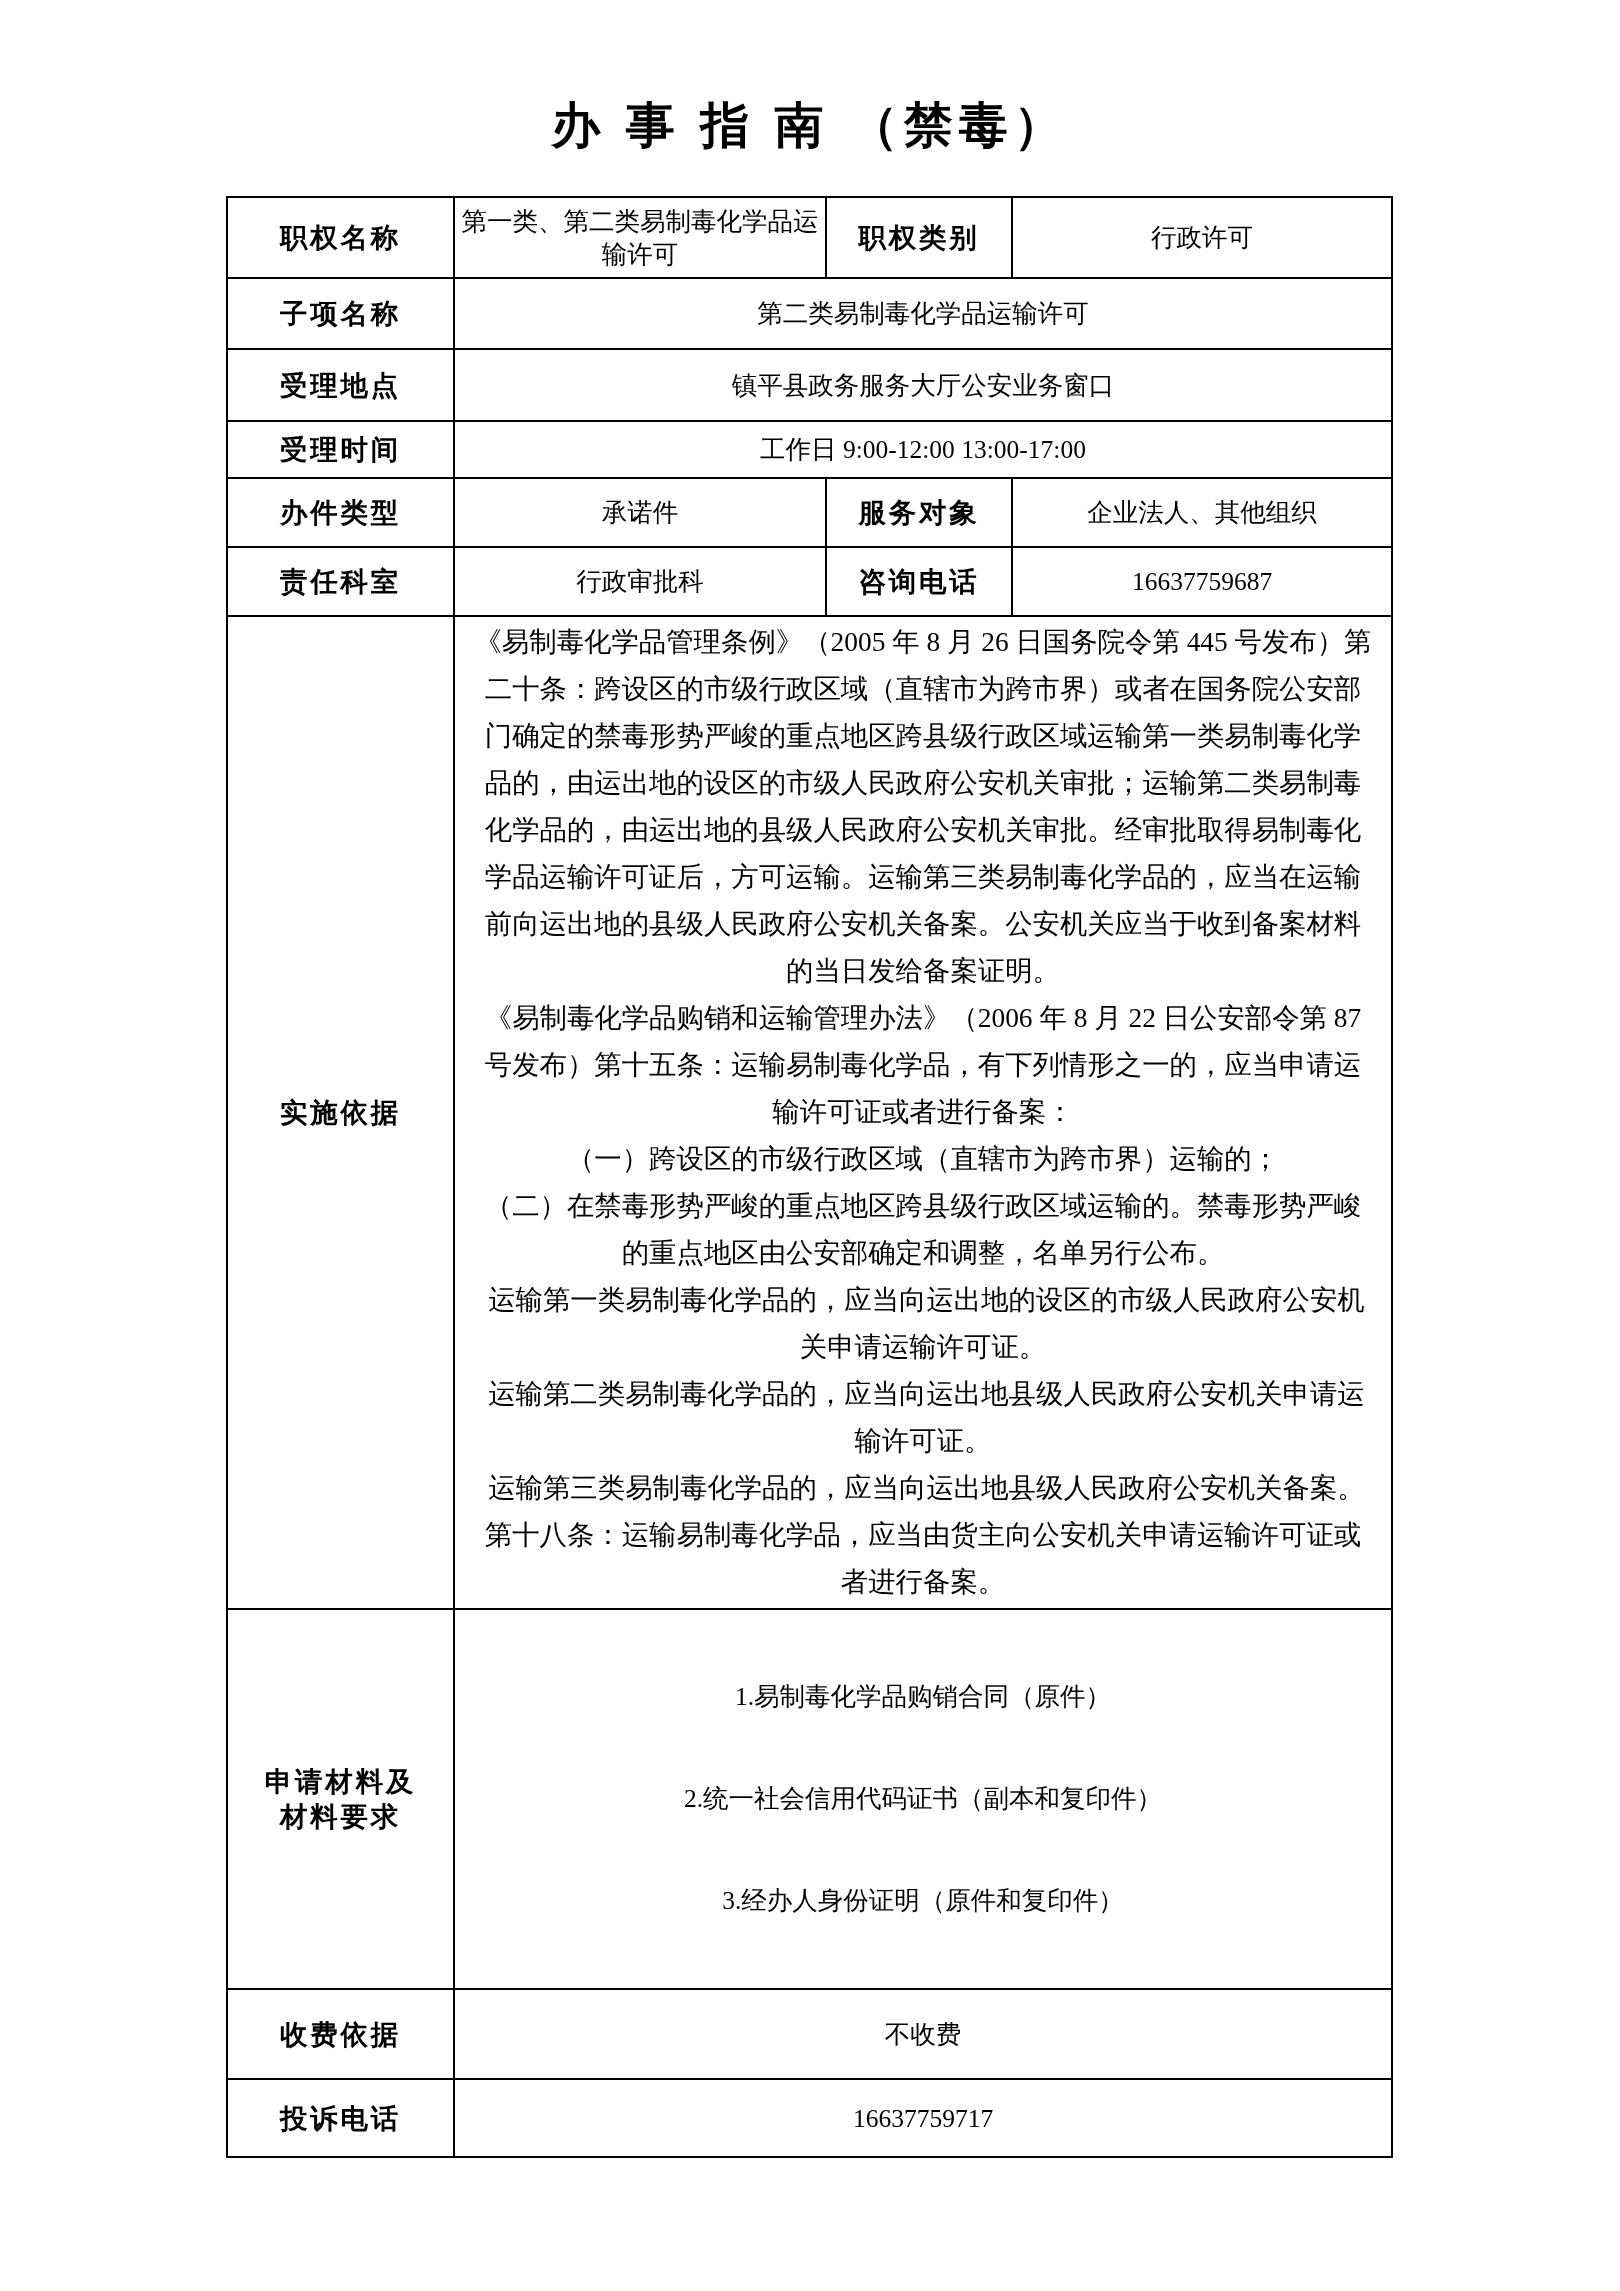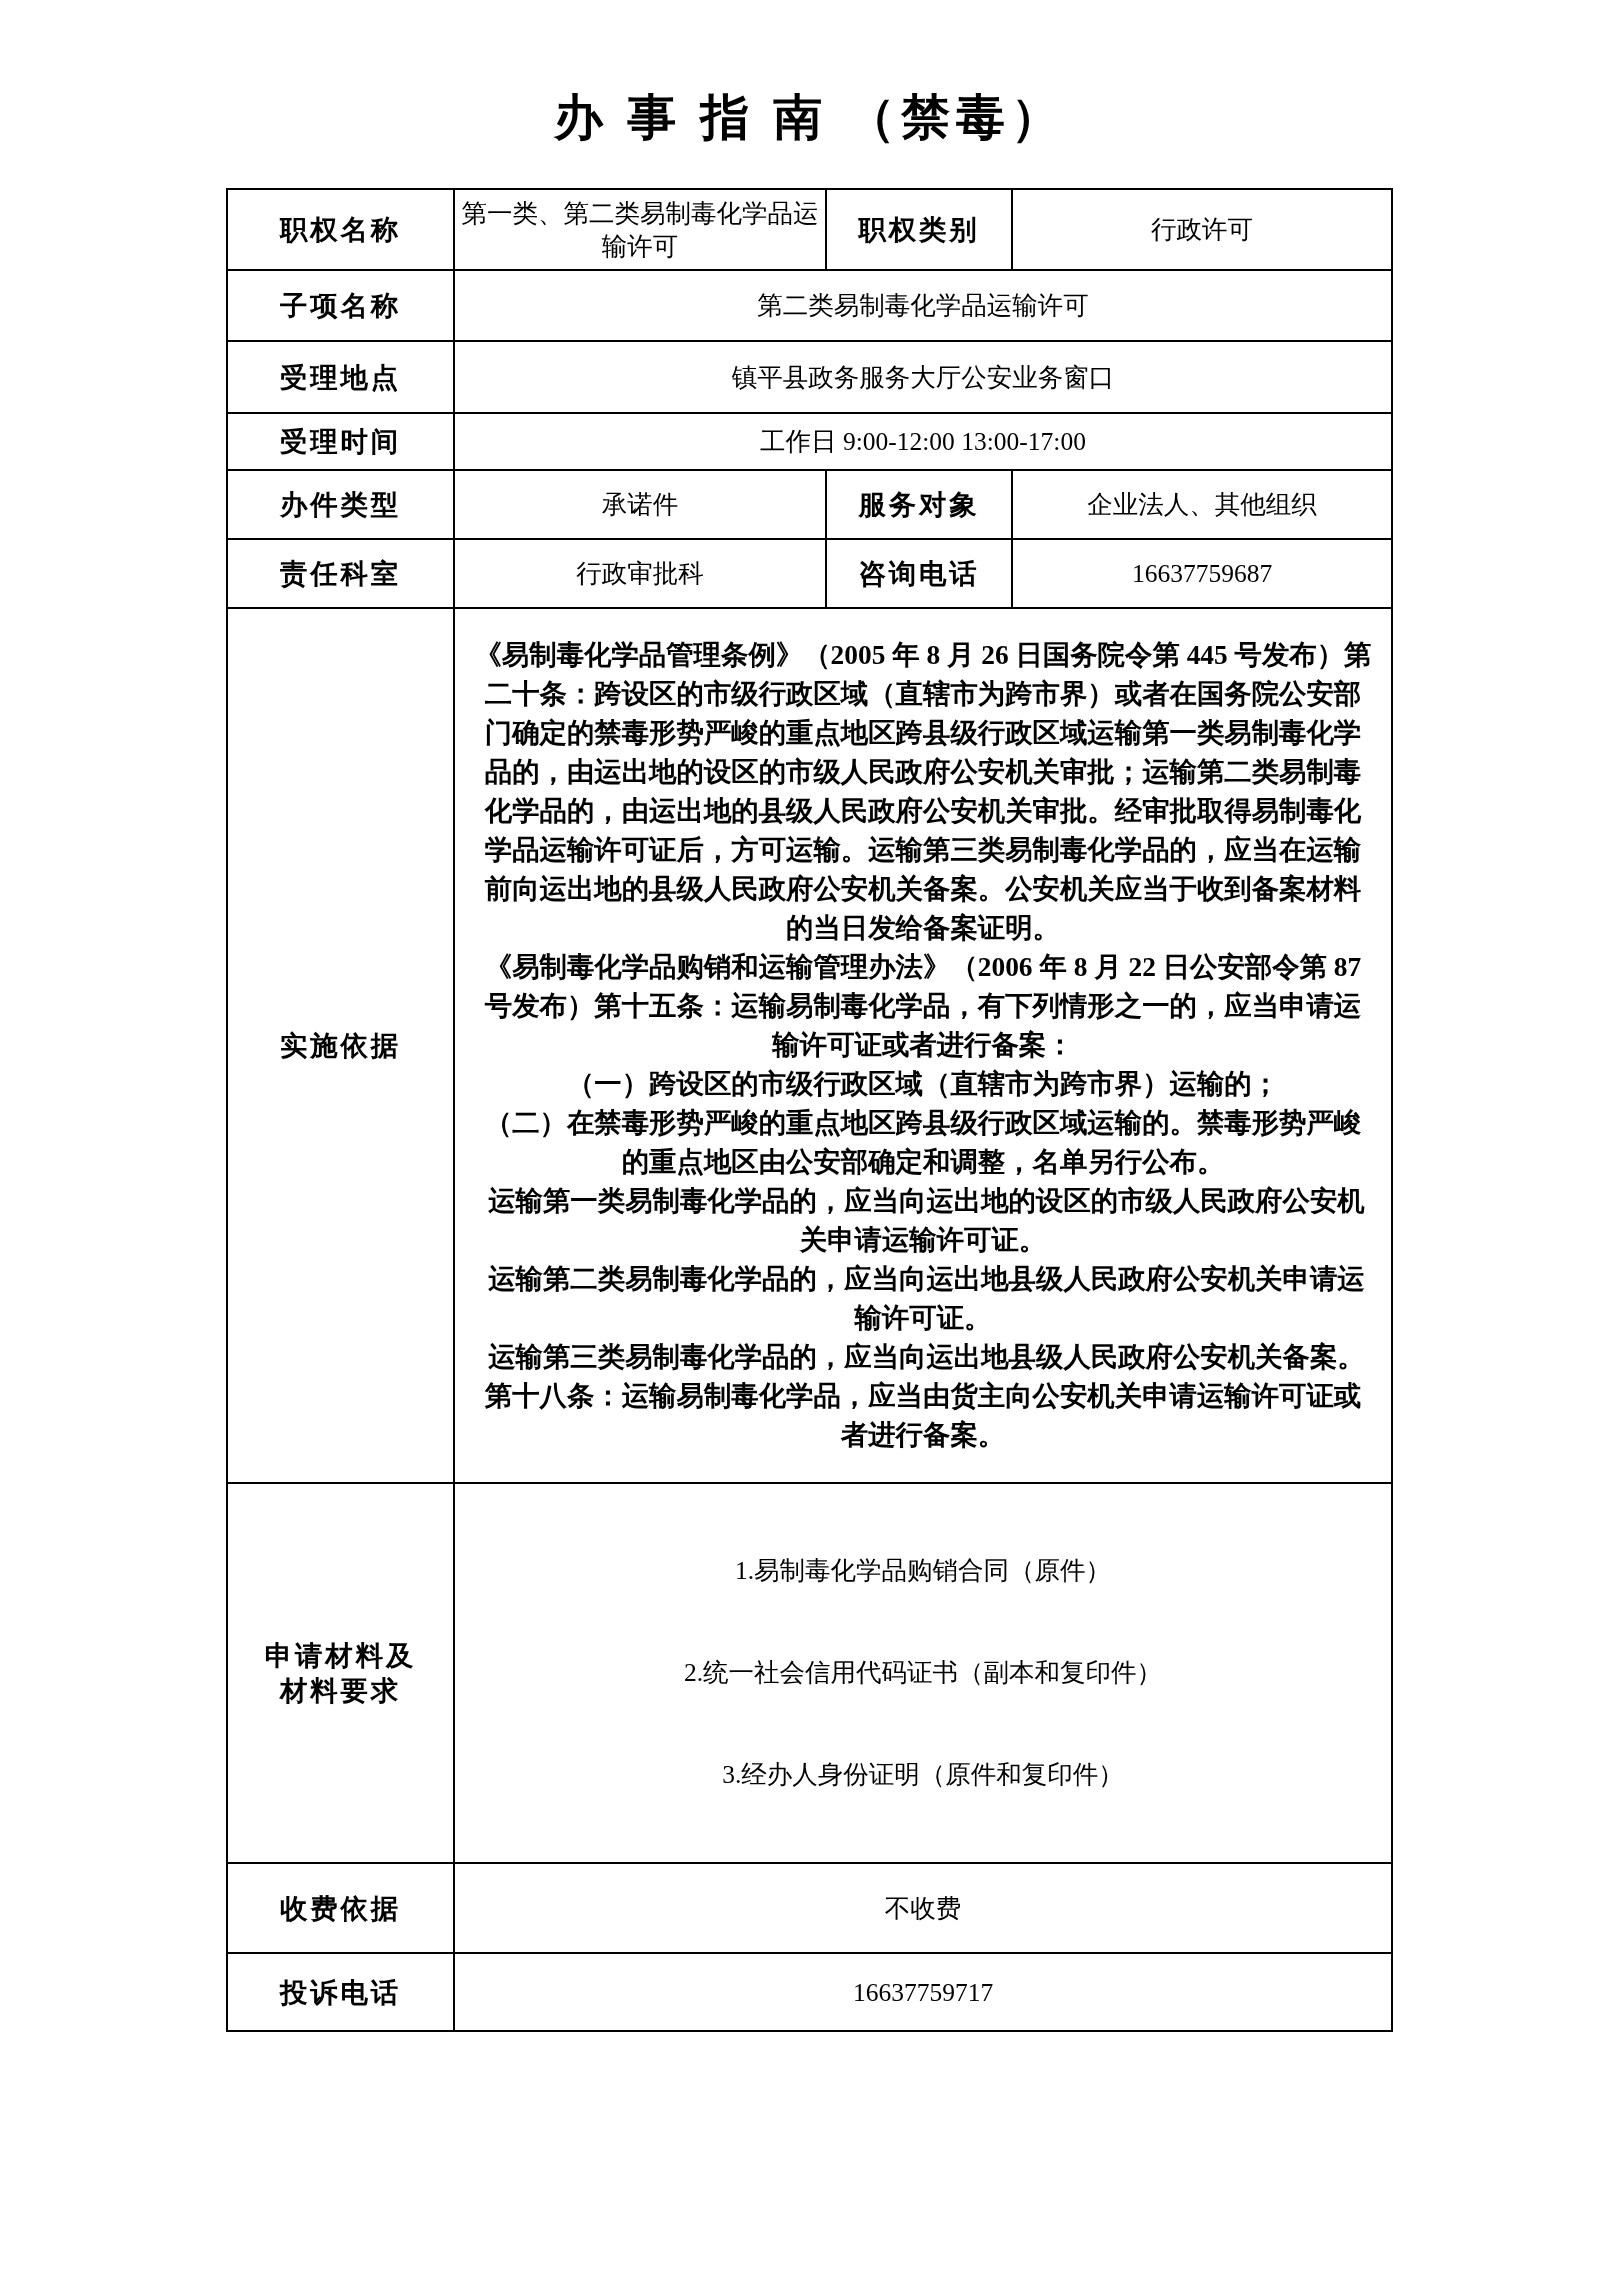--- a/index.html
+++ b/index.html
@@ -14,24 +14,24 @@
     color: #000;
   }
   .page {
     position: relative;
     width: 1620px;
     height: 2292px;
     background: #fff;
     overflow: hidden;
   }
   .title {
-    margin: 8px;
+    margin: 16px;
     padding-top: 80px;
     text-align: center;
-    font-family: Liberation Serif, serif;
+    font-family: Liberation Sans, sans-serif;
     font-weight: 700;
     font-size: 49px;
     line-height: 59px;
     letter-spacing: 5.9px;
     white-space: pre-wrap;
   }
   table.grid {
     margin-left: 226px;
     margin-top: 41px;
     width: 1166px;
@@ -63,23 +63,22 @@
     padding: 2px 33px;
   }
   td.basis-lab {
     vertical-align: top;
     padding-top: 155px;
   }
   td.basis-val {
     vertical-align: top;
     text-align: left;
     font-size: 27.4px;
-    line-height: 39px;
+    line-height: 47px;
     padding: 7.8px 13.7px 0 15.7px;
-    font-weight: bold;
   }
   td.materials-val {
     text-align: left;
     font-size: 25.5px;
     line-height: 34px;
     padding-left: 9.8px;
   }
   .material-item {
     white-space: pre-wrap;
   }

